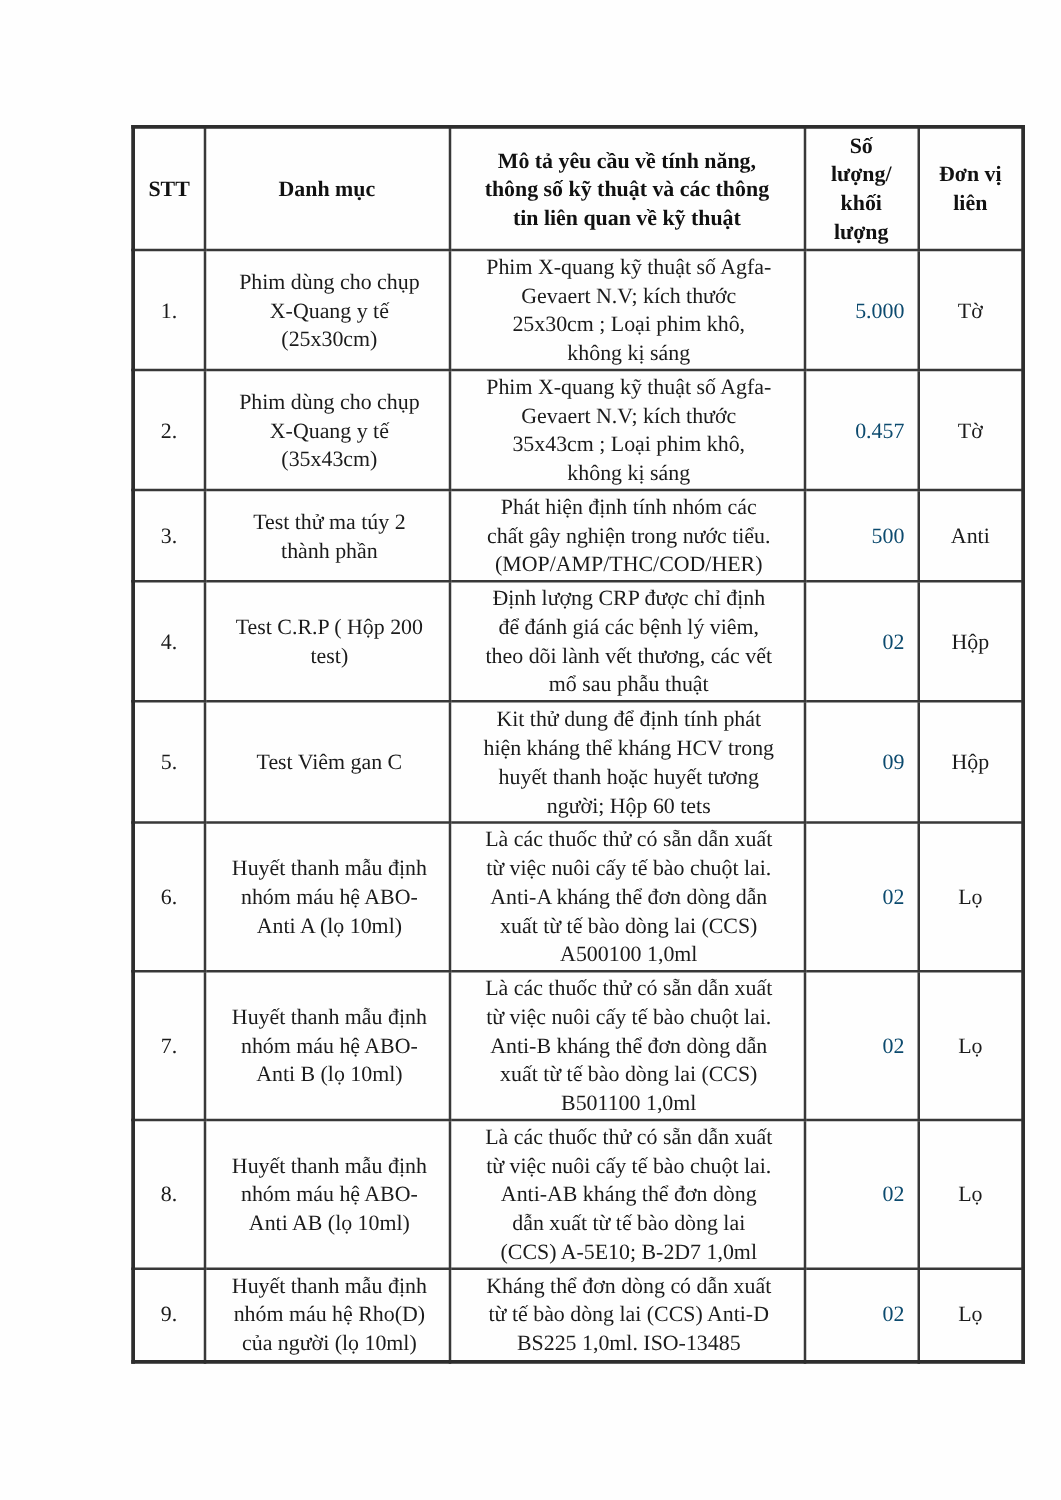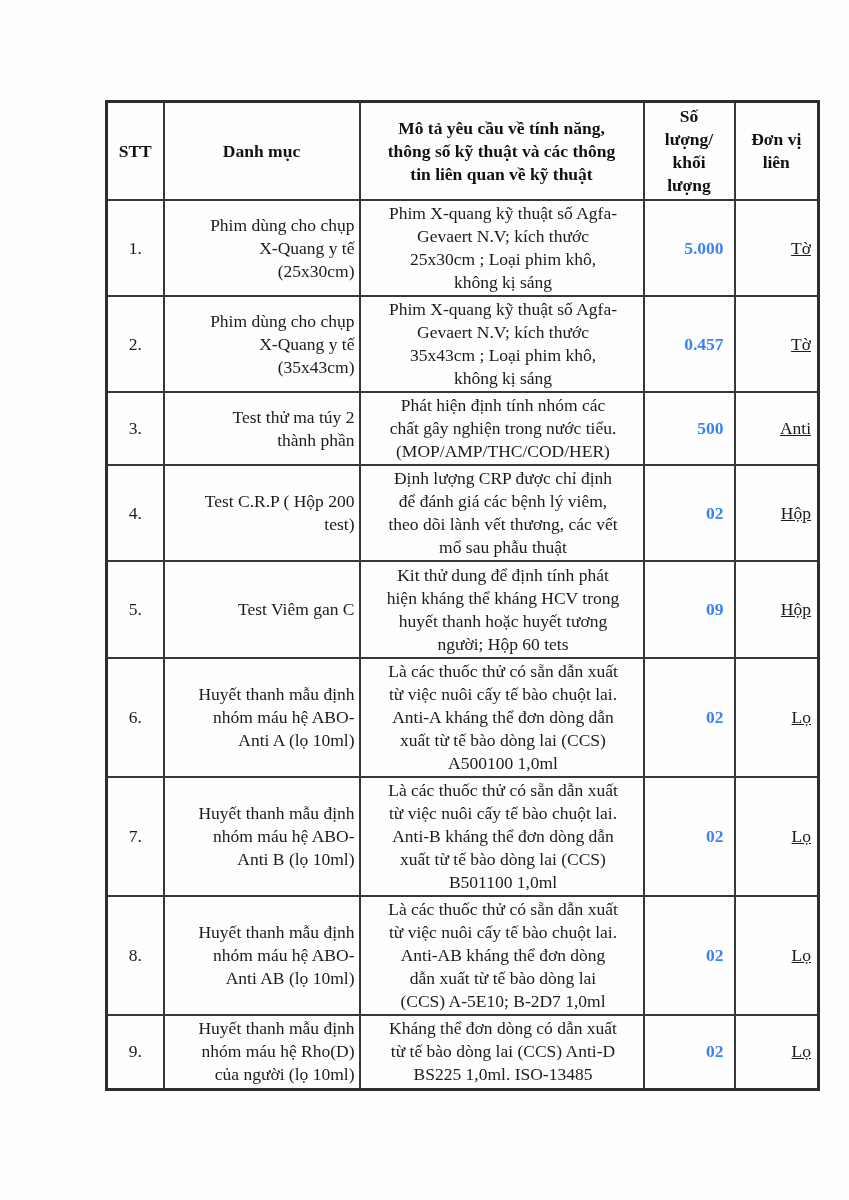--- a/index.html
+++ b/index.html
@@ -44,24 +44,24 @@
   tbody tr:nth-child(1) { height: 96px; }
   tbody tr:nth-child(2) { height: 92px; }
   tbody tr:nth-child(3) { height: 70px; }
   tbody tr:nth-child(4) { height: 93px; }
   tbody tr:nth-child(5) { height: 97px; }
   tbody tr:nth-child(6) { height: 115px; }
   tbody tr:nth-child(7) { height: 115px; }
   tbody tr:nth-child(8) { height: 115px; }
   tbody tr:nth-child(9) { height: 74px; }
   td.c-stt  { text-align: center; }
-  td.c-cat  { text-align: right; padding-left: 8px; padding-right: 4px; }
+  td.c-cat  { text-align: center; padding-left: 8px; padding-right: 4px; }
   td.c-desc { text-align: center; padding-left: 7px; padding-right: 4px; }
-  td.c-qty  { text-align: right; font-weight: bold; padding-right: 10px; color: #3b82f6; }
-  td.c-unit { text-align: right; text-decoration: underline; }
+  td.c-qty  { text-align: right; font-weight: normal; padding-right: 10px; color: #0c4a6e; }
+  td.c-unit { text-align: center; }
 </style>
 </head>
 <body>
 
 <div class="page">
   <table class="items">
     <colgroup>
       <col style="width:57px">
       <col style="width:196px">
       <col style="width:284px">

